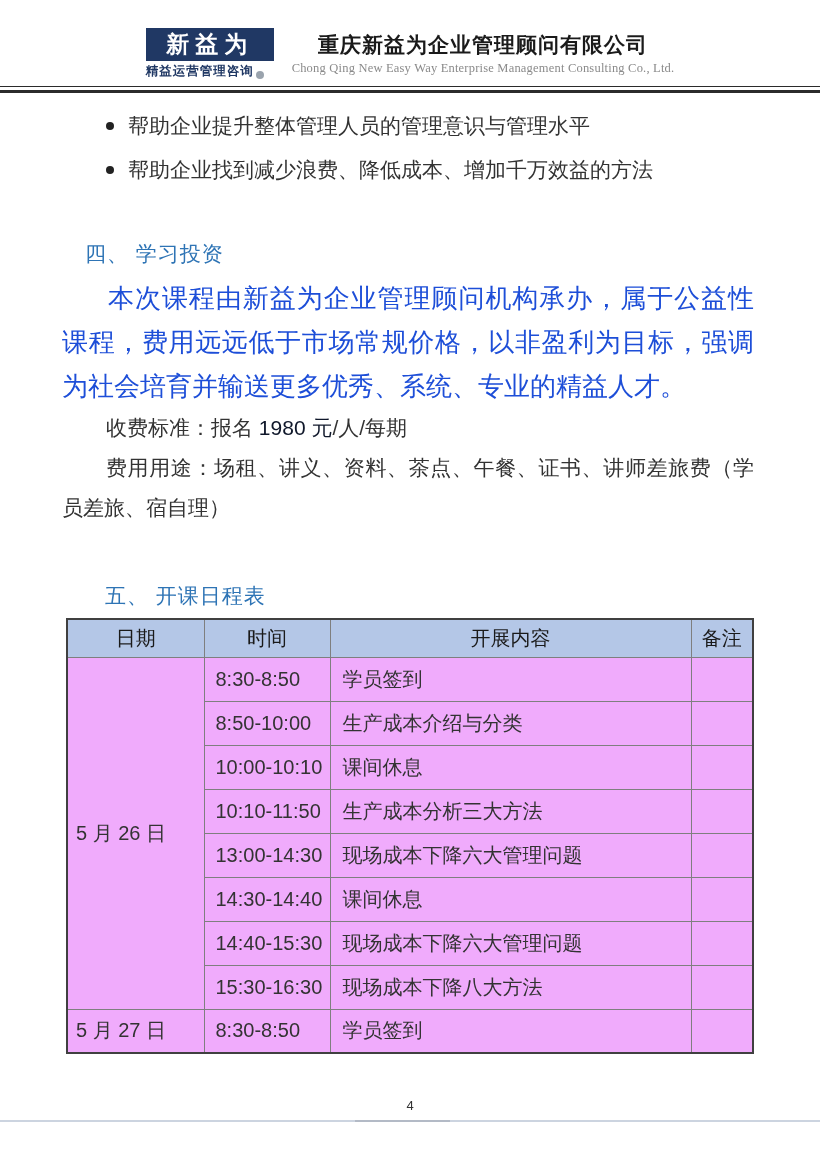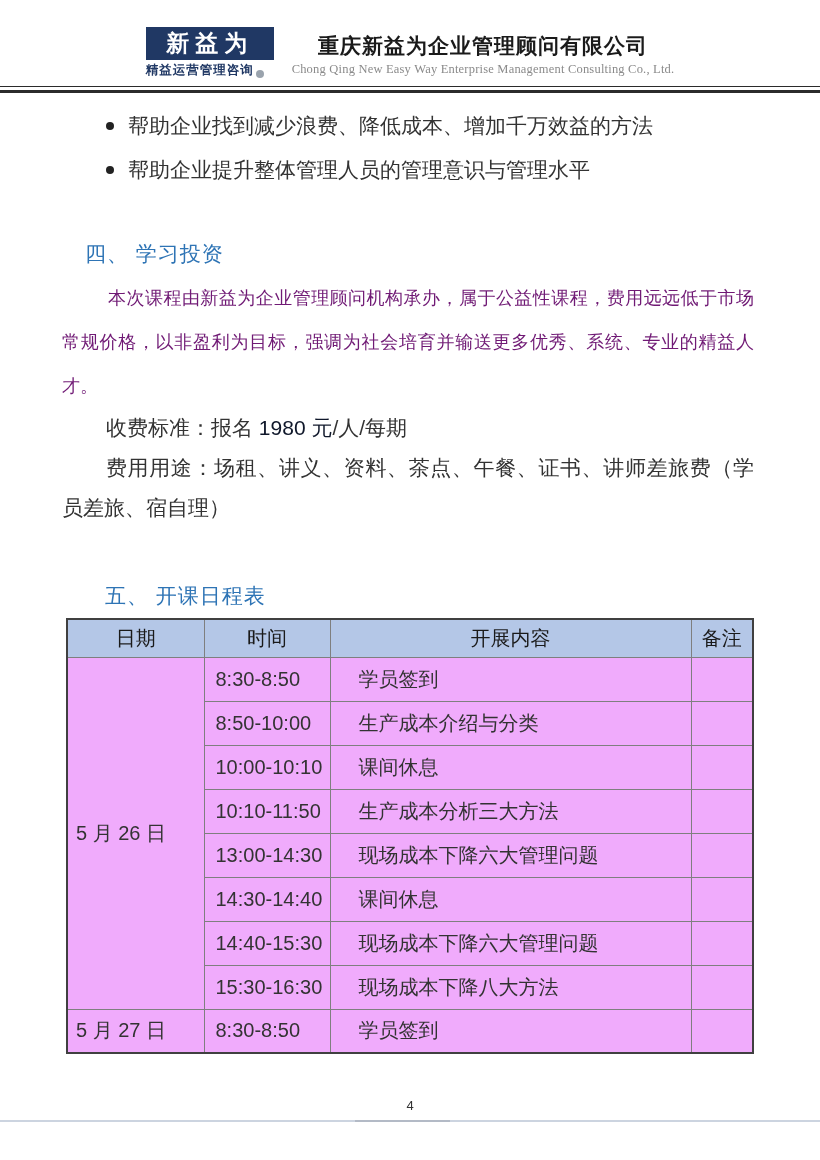--- a/index.html
+++ b/index.html
@@ -5,22 +5,22 @@
   * { margin:0; padding:0; box-sizing:border-box; }
   html,body { background:#ffffff; }
   body { font-family:"Liberation Sans","DejaVu Sans",sans-serif; color:#333333; }
   .page {
     position:relative; width:820px; height:1160px; margin:0 auto;
     background:#ffffff; overflow:hidden;
   }
 
   
   .header {
-    position:absolute; top:22px; left:0; right:0; height:62px;
-    display:flex; justify-content:center; align-items:center; gap:16px;
+    position:absolute; top:28px; left:0; right:0; height:62px;
+    display:flex; justify-content:center; align-items:flex-start; gap:16px;
   }
   .logo { width:130px; }
   .logo-box {
     background:#203864; color:#ffffff; height:33px; width:128px;
     display:flex; align-items:center; justify-content:center;
     font-size:23px; font-weight:bold; letter-spacing:6px;
     border:2px solid #203864;
   }
   .logo-sub {
     margin-top:2px; display:flex; align-items:center;
@@ -55,22 +55,22 @@
 
   
   .sec-title {
     position:absolute; left:85px; font-size:21px; font-weight:normal;
     color:#2e74b5; letter-spacing:1px;
   }
   .sec4-title { top:240px; }
   .sec5-title { top:582px;margin-left:20px; }
 
   .para {
-    position:absolute; left:62px; width:692px; font-size:18px;
-    line-height:44px; color:#701a75; text-align:justify; text-indent:46px;
+    position:absolute; left:62px; width:692px; font-size:26px;
+    line-height:44px; color:#1d4ed8; text-align:justify; text-indent:46px;
   }
   .sec4-para { top:276px; }
 
   .fee-line {
     position:absolute; left:62px; width:692px; top:408px;
     font-size:21px; line-height:40px; color:#333; text-indent:44px;
   }
   .fee-amount { color:#0f172a; font-weight:normal; }
   .usage-line {
     position:absolute; left:62px; width:692px; top:448px;
@@ -86,21 +86,21 @@
   table.schedule th, table.schedule td {
     border:1px solid #7f7f7f; overflow:hidden; white-space:nowrap;
   }
   table.schedule th {
     background:#b4c7e7; height:38px; font-weight:normal; text-align:center;
     color:#1a1a1a;
   }
   table.schedule td { height:44px; background:#f0abfc; }
   td.cell-date { padding-left:8px; text-align:left; vertical-align:middle; }
   td.cell-time { padding-left:11px; }
-  td.cell-content { padding-left:28px; }
+  td.cell-content { padding-left:12px; }
   col.c-date { width:137px; }
   col.c-time { width:126px; }
   col.c-content { width:361px; }
   col.c-remark { width:62px; }
 
   
   .page-number {
     position:absolute; top:1098px; left:0; width:820px; text-align:center;
     font-size:13px; color:#333;
   }
@@ -130,25 +130,25 @@
     <div class="title-block">
       <div class="company-cn">重庆新益为企业管理顾问有限公司</div>
       <div class="company-en">Chong Qing New Easy Way Enterprise Management Consulting Co., Ltd.</div>
     </div>
   </div>
   <div class="header-rule"></div>
 
   <div class="bullets">
     <div class="bullet-item">
       <span class="bullet-dot"></span>
-      <span>帮助企业找到减少浪费、降低成本、增加千万效益的方法</span>
+      <span>帮助企业提升整体管理人员的管理意识与管理水平</span>
     </div>
     <div class="bullet-item">
       <span class="bullet-dot"></span>
-      <span>帮助企业提升整体管理人员的管理意识与管理水平</span>
+      <span>帮助企业找到减少浪费、降低成本、增加千万效益的方法</span>
     </div>
   </div>
 
   <div class="sec-title sec4-title">四、 学习投资</div>
   <div class="para sec4-para">本次课程由新益为企业管理顾问机构承办，属于公益性课程，费用远远低于市场常规价格，以非盈利为目标，强调为社会培育并输送更多优秀、系统、专业的精益人才。</div>
   <div class="fee-line">
     <span>收费标准：报名 </span><span class="fee-amount">1980 元</span><span>/人/每期</span>
   </div>
   <div class="usage-line">费用用途：场租、讲义、资料、茶点、午餐、证书、讲师差旅费（学员差旅、宿自理）</div>
 

